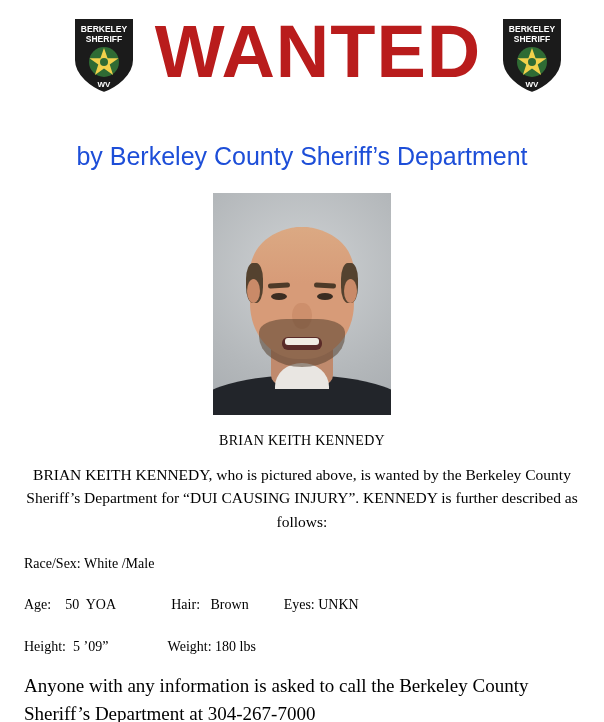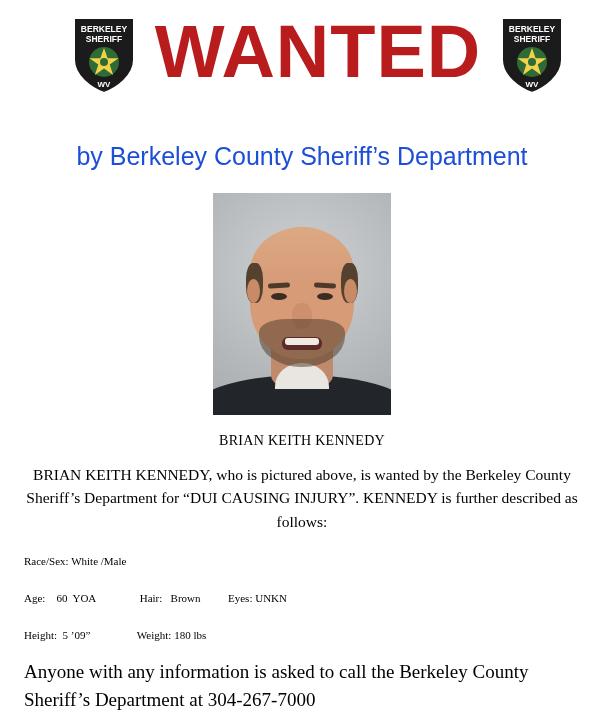--- a/index.html
+++ b/index.html
@@ -204,21 +204,21 @@
   .para {
     font-size: 15.5px;
     line-height: 1.5;
     text-align: center;
     margin: 0 8px;
   }
   .detail-lines {
     margin: 20px 6px 0 6px;
   }
   .detail {
-    font-size: 11px;
+    font-size: 14px;
     line-height: 1.55;
     margin-bottom: 12px;
     white-space: pre;
     margin-top: 20px;
   }
   .closing {
     font-size: 19px;
     line-height: 1.5;
     margin: 14px 6px 0 6px;
   }
@@ -277,18 +277,18 @@
 </div>
 
 <div class="caption">BRIAN KEITH KENNEDY</div>
 
 <div class="body-block">
 
   <div class="para">BRIAN KEITH KENNEDY, who is pictured above, is wanted by the Berkeley County Sheriff’s Department for “DUI CAUSING INJURY”. KENNEDY is further described as follows:</div>
 
   <div class="detail-lines">
     <div class="detail">Race/Sex: White /Male</div>
-    <div class="detail">Age:    60  YOA                Hair:   Brown          Eyes: UNKN</div>
+    <div class="detail">Age:    50  YOA                Hair:   Brown          Eyes: UNKN</div>
     <div class="detail">Height:  5 ’09”                 Weight: 180 lbs</div>
   </div>
 
   <div class="closing">Anyone with any information is asked to call the Berkeley County Sheriff’s Department at 304-267-7000</div>
 </div>
 
 </body></html>

